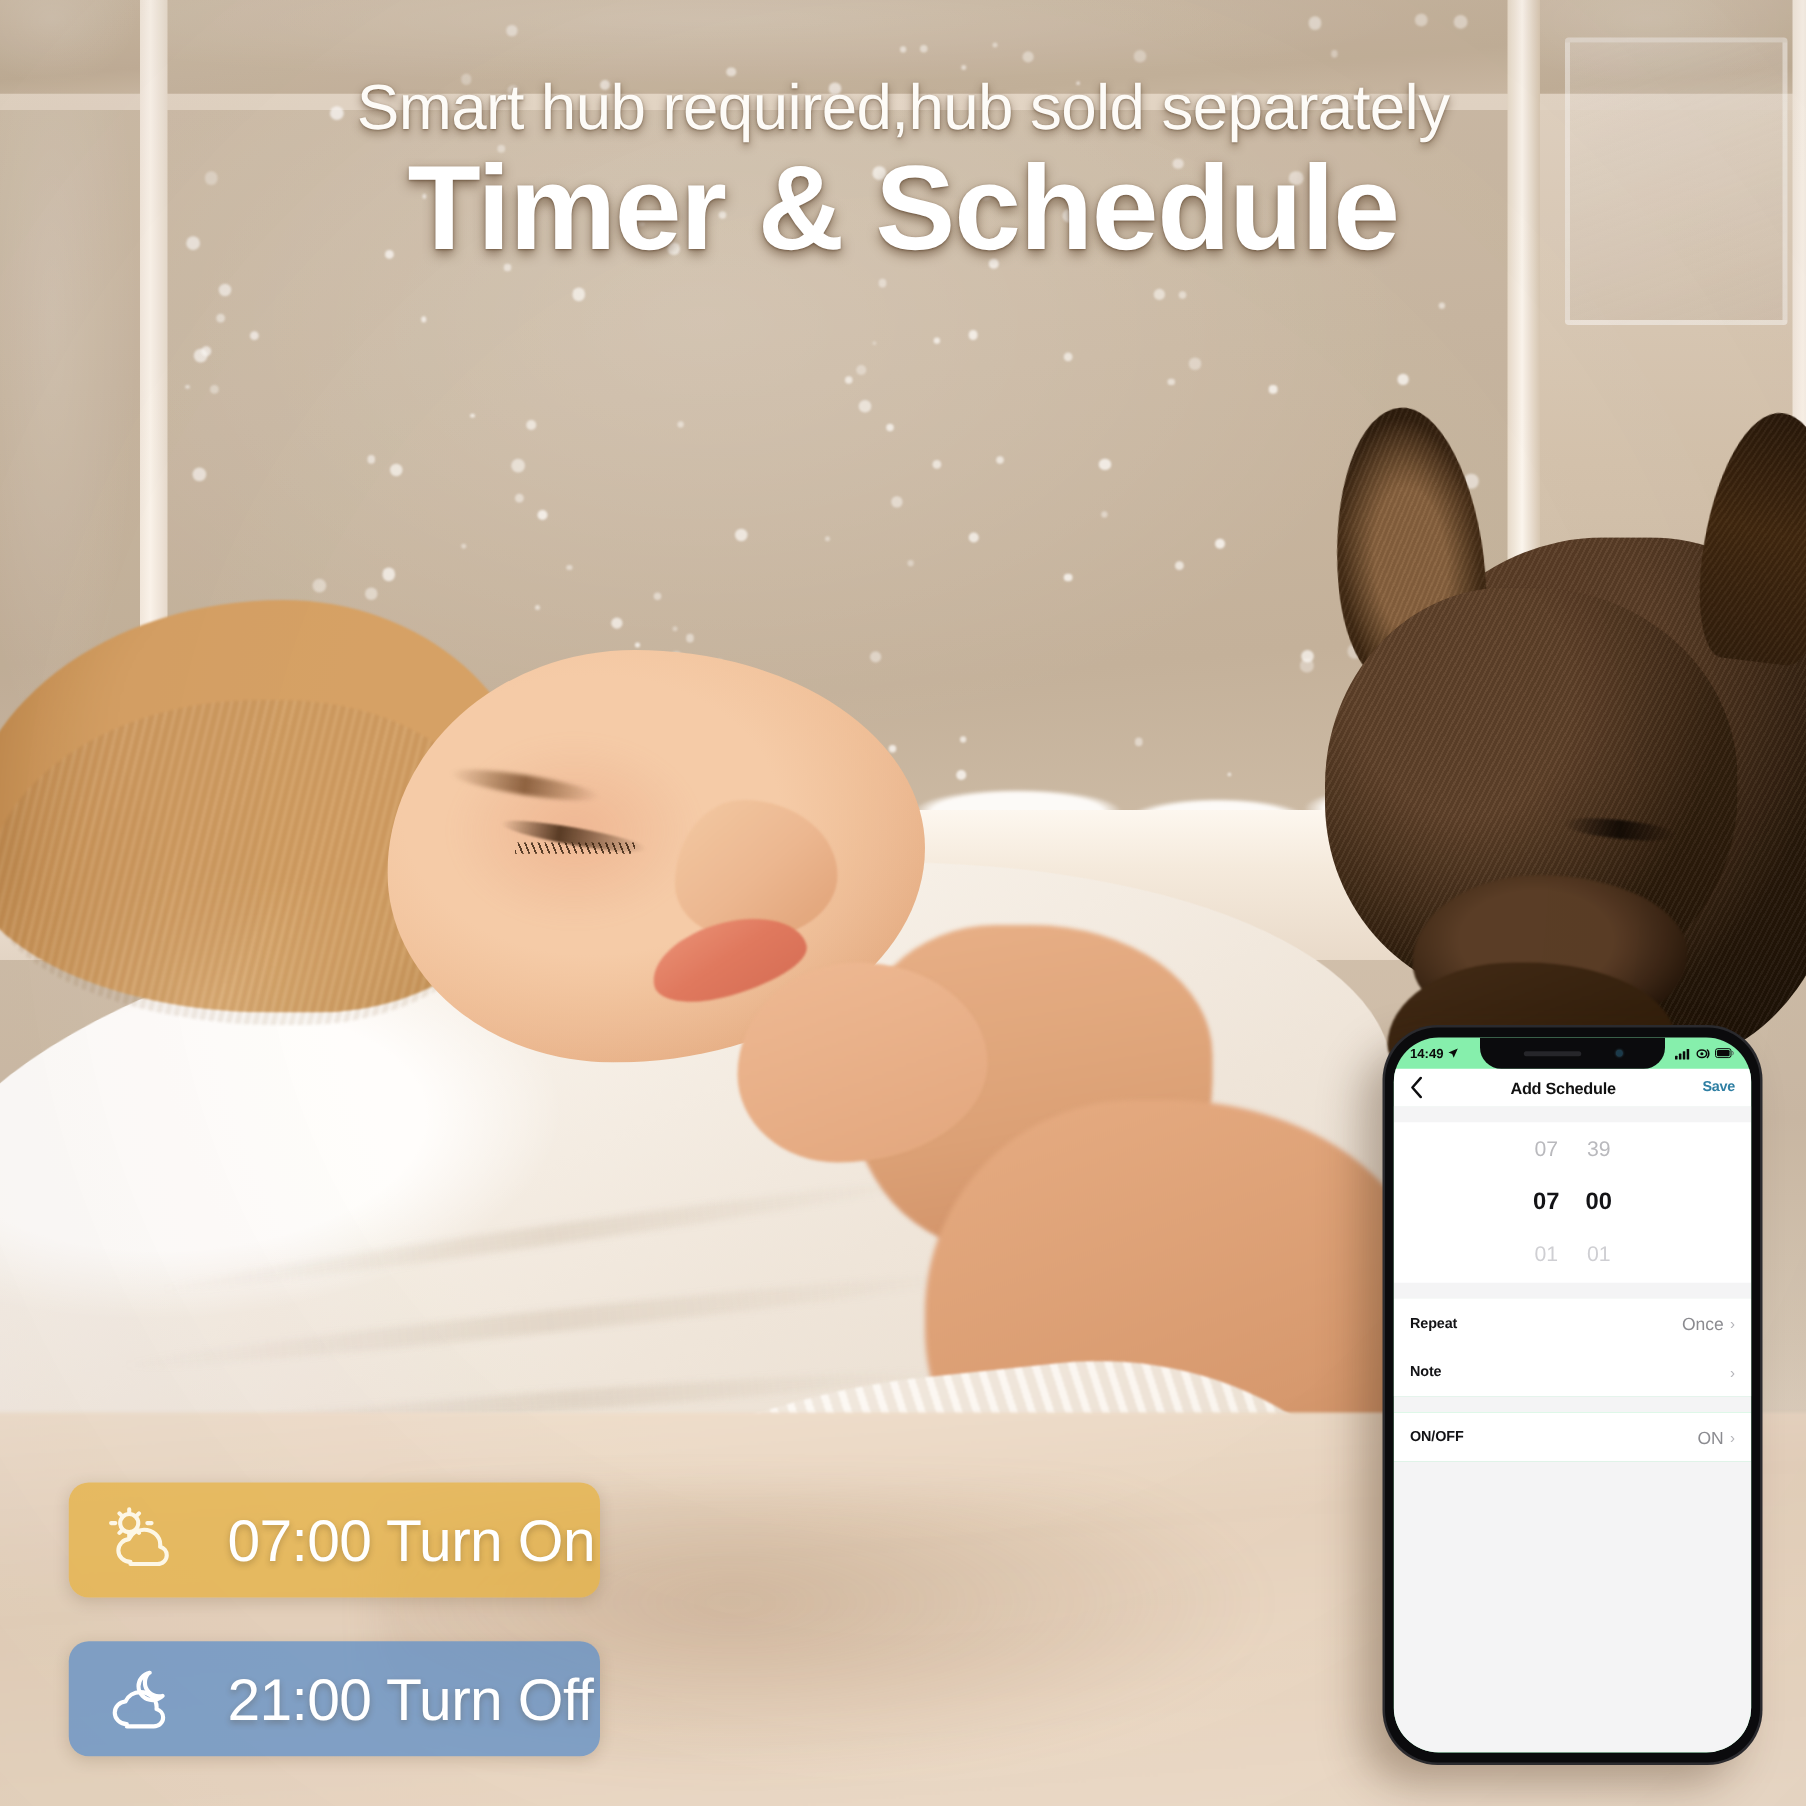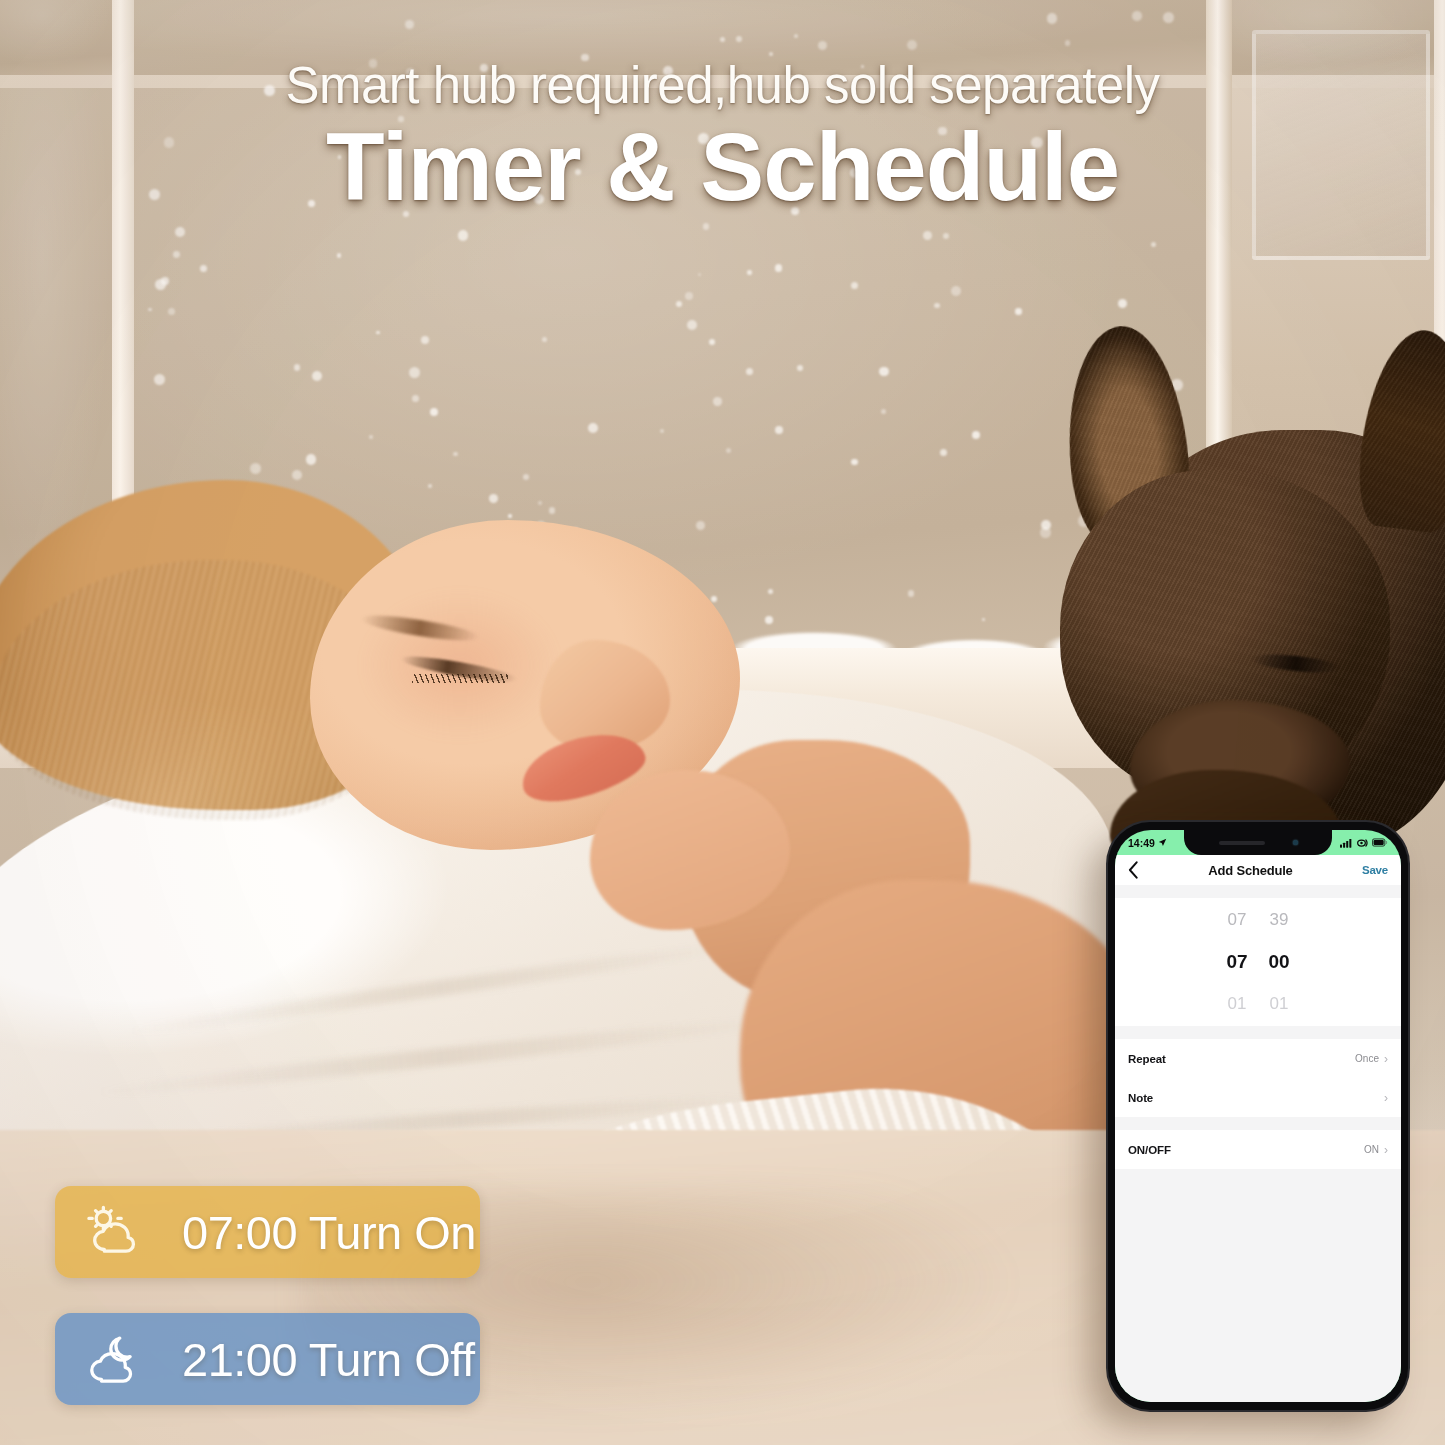--- a/index.html
+++ b/index.html
@@ -347,21 +347,21 @@
   .picker-cell { min-width:26px; text-align:center; }
 
   
   .list-group { background:#fff; }
   .list-row {
     height:39px; display:flex; align-items:center; justify-content:space-between;
     padding:0 13px; background:#fff;
   }
   .row-label { font-size:11.5px; font-weight:bold; color:#131316; letter-spacing:-.1px; }
   .row-right { display:flex; align-items:center; gap:5px; }
-  .row-value { font-size:10px; color:#8b8b90;text-align:center; }
+  .row-value { font-size:14px; color:#8b8b90;text-align:center; }
   .chevron { color:#b5b5ba; font-size:12px; line-height:1; }
   .separator { height:13px; background:#f4f4f5; }
 
   
   #notification-toggle {
     width:33px; height:18px; border-radius:10px;
     background:linear-gradient(90deg,#e6e6e8,#c9c9cd);
     position:relative; box-shadow:inset 0 0 0 1px rgba(0,0,0,.05);
   }
   #notification-toggle::after {

